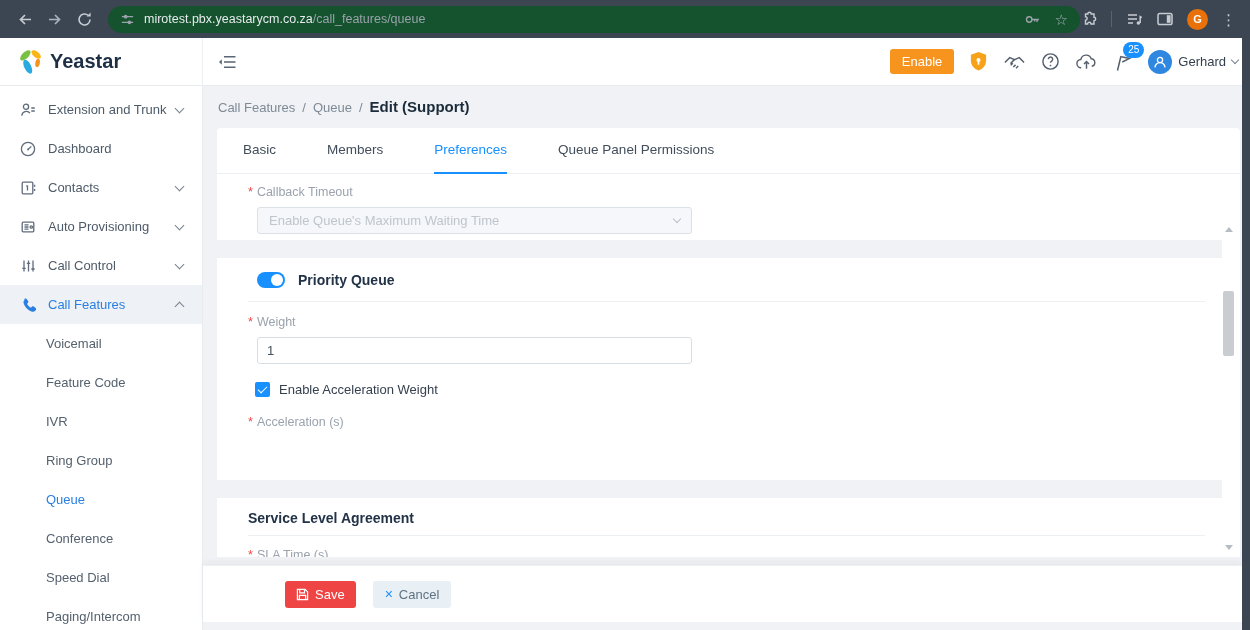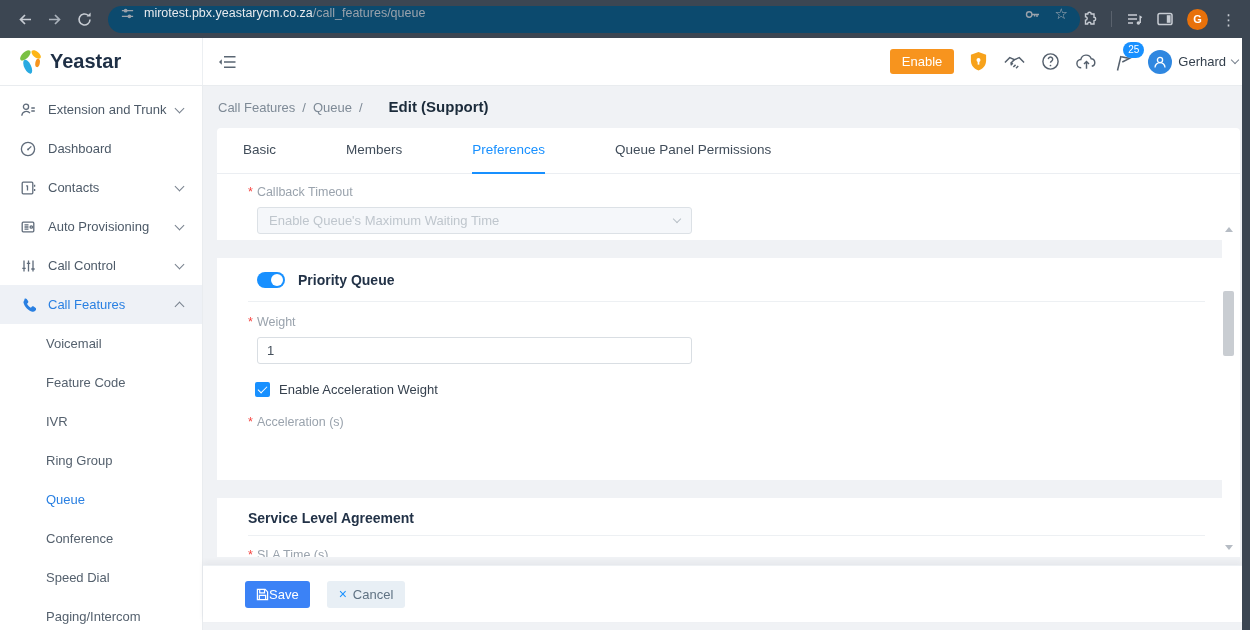--- a/index.html
+++ b/index.html
@@ -2,21 +2,21 @@
 <html><head>
 <meta charset="utf-8">
 <style>
   * { margin:0; padding:0; box-sizing:border-box; }
   body { font-family:"Liberation Sans", sans-serif; background:#e9ebee; }
   .screen { position:relative; width:1250px; height:630px; overflow:hidden; background:#f0f2f5; }
 
   
   .browser-bar { position:absolute; top:0; left:0; width:1250px; height:38px; background:#3c4652; display:flex; align-items:center; padding:0 8px; }
   .nav-ic { width:24px; height:24px; display:flex; align-items:center; justify-content:center; margin-left:6px; cursor:pointer; }
-  .url-pill { margin-left:12px; height:27px; flex:0 0 972px; background:#0c4a6e; border-radius:14px; display:flex; align-items:flex-start; padding:0 12px; }
+  .url-pill { margin-left:12px; height:27px; flex:0 0 972px; background:#14532d; border-radius:14px; display:flex; align-items:center; padding:0 12px; }
   .url-text { font-size:12.5px; margin-left:9px; white-space:nowrap; }
   .url-domain { color:#e7eaee; }
   .url-path { color:#99a2ac; }
   .pill-spacer { flex:1; }
   .pill-ic { display:flex; align-items:center; margin-left:14px; cursor:pointer; }
   .star-glyph { color:#a7aeb7; font-size:15px; line-height:1; }
   .chrome-right { margin-left:auto; display:flex; align-items:center; gap:13px; padding-right:6px; }
   .chrome-sep { width:1px; height:16px; background:#5a626d; }
   .profile-dot { width:21px; height:21px; border-radius:50%; background:#e8710a; color:#fff; font-size:11px; font-weight:bold; display:flex; align-items:center; justify-content:center; cursor:pointer; }
   .dots-glyph { color:#c7ccd3; font-size:15px; line-height:1; cursor:pointer; }
@@ -46,24 +46,24 @@
   .side-item .s-ic { width:17px; margin-right:11px; display:flex; align-items:center; }
   .side-item .chev-box { margin-left:auto; display:flex; }
   .side-item.active { background:#eef1f6; color:#2a80e2; }
   .sub-item { height:39px; display:flex; align-items:center; padding-left:46px; font-size:13px; color:#55616e; cursor:pointer; }
   .sub-item.active { color:#2a80e2; }
 
   
   .main { position:absolute; left:203px; top:86px; width:1039px; height:544px; background:#f0f2f5; }
   .breadcrumb { position:absolute; left:15px; top:12px; display:flex; align-items:baseline; gap:7px; font-size:13px; color:#7e8a96; }
   .bc-link { cursor:pointer; }
-  .bc-current { font-size:15px; font-weight:bold; color:#1b2b3a;margin-left:19px; }
+  .bc-current { font-size:15px; font-weight:bold; color:#1b2b3a; }
 
   .card { position:absolute; left:14px; top:42px; width:1023px; height:429px; background:#fff; border-radius:4px 4px 0 0; overflow:hidden; }
-  .tabs { height:46px; border-bottom:1px solid #ebeef2; display:flex; padding-left:26px; gap:70px; }
+  .tabs { height:46px; border-bottom:1px solid #ebeef2; display:flex; padding-left:26px; gap:51px; }
   .tab { font-size:13.5px; color:#414d5a; line-height:44px; height:46px; cursor:pointer; }
   .tab.active { color:#1890ff; border-bottom:2px solid #1890ff; }
   .scrolly { position:absolute; top:46px; left:0; right:0; bottom:0; background:#fff; }
   .sec { background:#fff; padding-left:40px; }
   .secA { height:66px; padding-top:11px; }
   .gap { height:18px; background:#f0f2f5; margin-right:18px; }
   .secB { height:222px; padding-top:14px; }
   .secC { height:70px; padding-top:12px; }
   .f-label { display:flex; gap:4px; font-size:12.5px; color:#9aa3ad; margin-left:-9px; align-items:center; }
   .ast { color:#f5433f; }
@@ -86,21 +86,21 @@
 
   
   .in-sb { position:absolute; top:50px; right:4px; width:14px; bottom:4px; }
   .sb-up, .sb-down { position:absolute; left:3px; width:0; height:0; border-left:4px solid transparent; border-right:4px solid transparent; cursor:pointer; }
   .sb-up { top:3px; border-bottom:5px solid #b6bcc4; }
   .sb-down { bottom:3px; border-top:5px solid #b6bcc4; }
   .sb-thumb { position:absolute; top:67px; left:1px; width:11px; height:65px; background:#c9cdd2; border-radius:2px; cursor:pointer; }
 
   
   .footer { position:absolute; left:203px; top:565px; width:1039px; height:57px; background:#fff; border-top:1px solid #eef1f4; box-shadow:0 -3px 6px rgba(31,45,61,.05); display:flex; align-items:center; padding-left:42px; gap:17px; }
-  .save-btn { display:flex; align-items:center; background:#3b82f6; color:#fff; border:none; border-radius:3px; height:27px; padding:0 11px; font-size:13px; font-family:inherit; cursor:pointer; }
+  .save-btn { display:flex; align-items:center; gap:6px; background:#ef4444; color:#fff; border:none; border-radius:3px; height:27px; padding:0 11px; font-size:13px; font-family:inherit; cursor:pointer;margin-left:40px; }
   .cancel-btn { display:flex; align-items:center; gap:6px; background:#e8eff5; color:#5f7283; border:none; border-radius:3px; height:27px; padding:0 12px; font-size:13px; font-family:inherit; cursor:pointer; }
   .cancel-x { color:#1890ff; font-size:14px; line-height:1; }
 
   .edge { position:absolute; right:0; top:0; width:8px; height:630px; background:#3c4652; }
 </style>
 </head>
 <body>
 
 <div class="screen">
 

